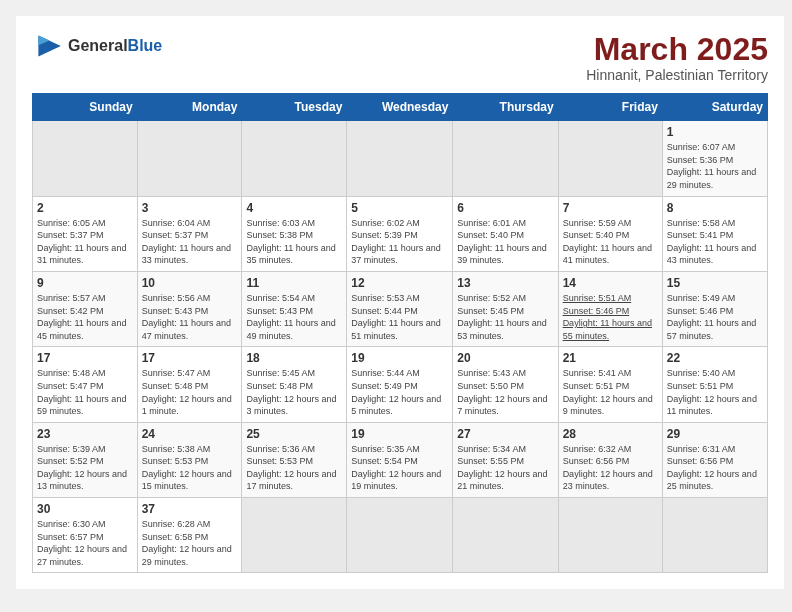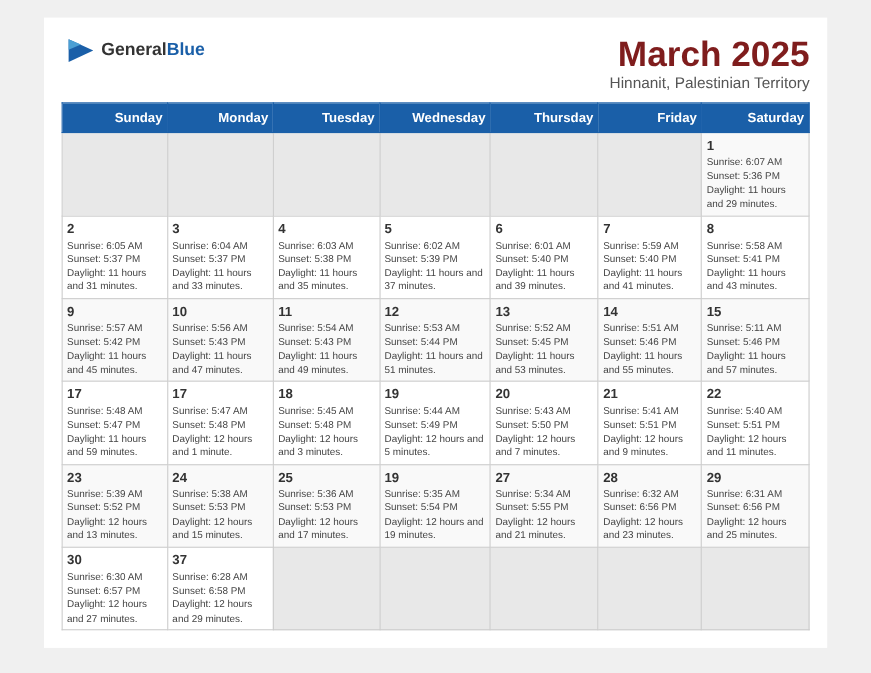--- a/index.html
+++ b/index.html
@@ -5,21 +5,21 @@
     * { box-sizing: border-box; margin: 0; padding: 0; }
     body {
       font-family: Arial, sans-serif;
       background: #f0f0f0;
       width: 792px;
       min-height: 612px;
       padding: 16px;
     }
     .page {
       background: #fff;
-      width: 712px;
+      width: 768px;
       margin: 0 auto;
       padding: 16px;
     }
     .header {
       display: flex;
       align-items: flex-start;
       justify-content: space-between;
       margin-bottom: 10px;
     }
     .logo {
@@ -207,27 +207,27 @@
 Daylight: 11 hours and 51 minutes.</div>
           </td>
           <td>
             <span class="day-num">13</span>
             <div class="day-info" style="white-space: pre-line;">Sunrise: 5:52 AM
 Sunset: 5:45 PM
 Daylight: 11 hours and 53 minutes.</div>
           </td>
           <td>
             <span class="day-num">14</span>
-            <div class="day-info" style="white-space: pre-line;">Sunrise: 5:51 AM
+            <div class="day-info" style="white-space: pre-line; text-decoration: underline;">Sunrise: 5:51 AM
 Sunset: 5:46 PM
 Daylight: 11 hours and 55 minutes.</div>
           </td>
           <td>
             <span class="day-num">15</span>
-            <div class="day-info" style="white-space: pre-line;">Sunrise: 5:11 AM
+            <div class="day-info" style="white-space: pre-line;">Sunrise: 5:49 AM
 Sunset: 5:46 PM
 Daylight: 11 hours and 57 minutes.</div>
           </td>
         </tr>
         <tr>
           <td>
             <span class="day-num">17</span>
             <div class="day-info" style="white-space: pre-line;">Sunrise: 5:48 AM
 Sunset: 5:47 PM
 Daylight: 11 hours and 59 minutes.</div>

